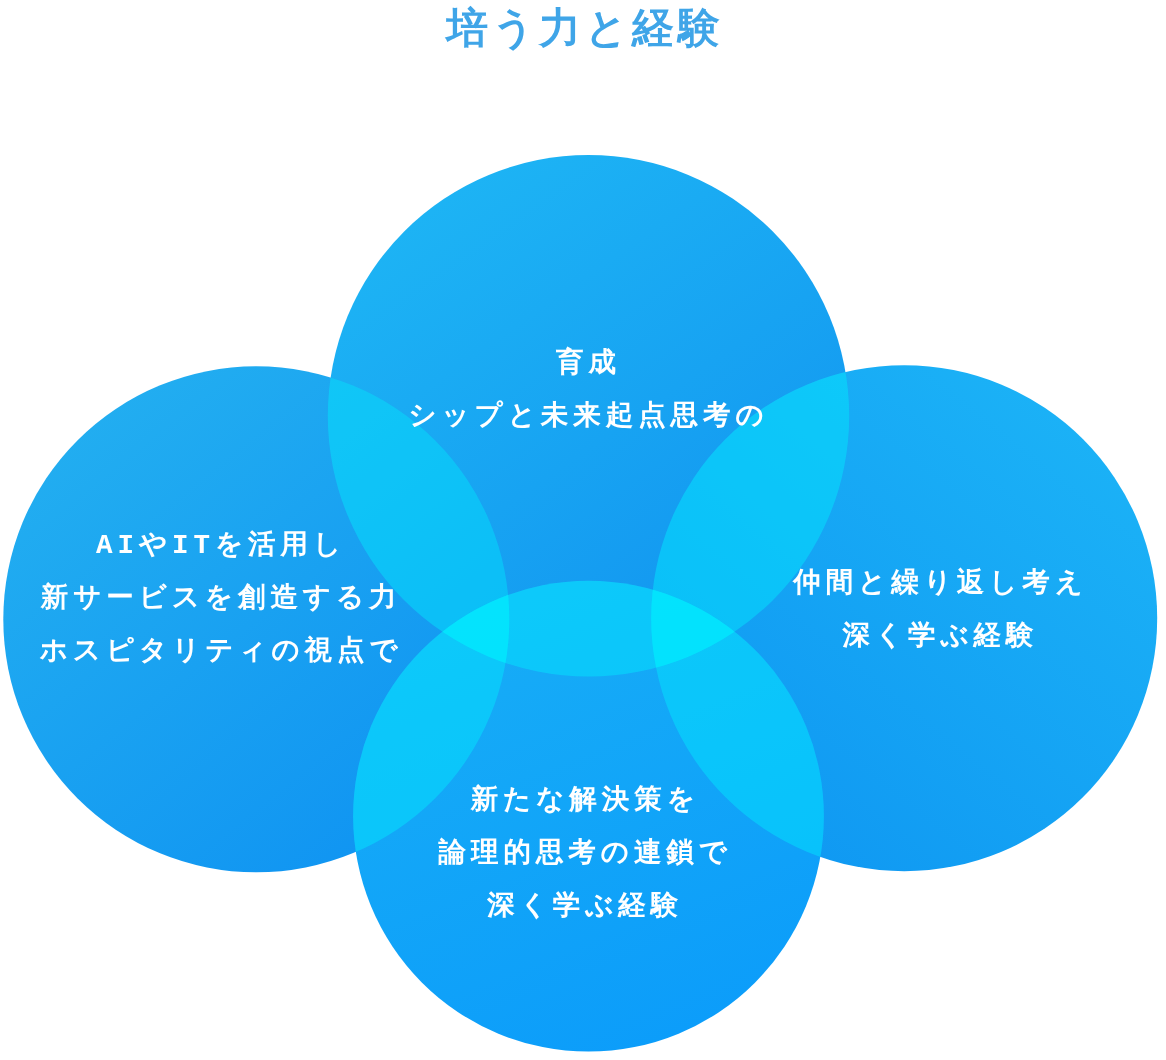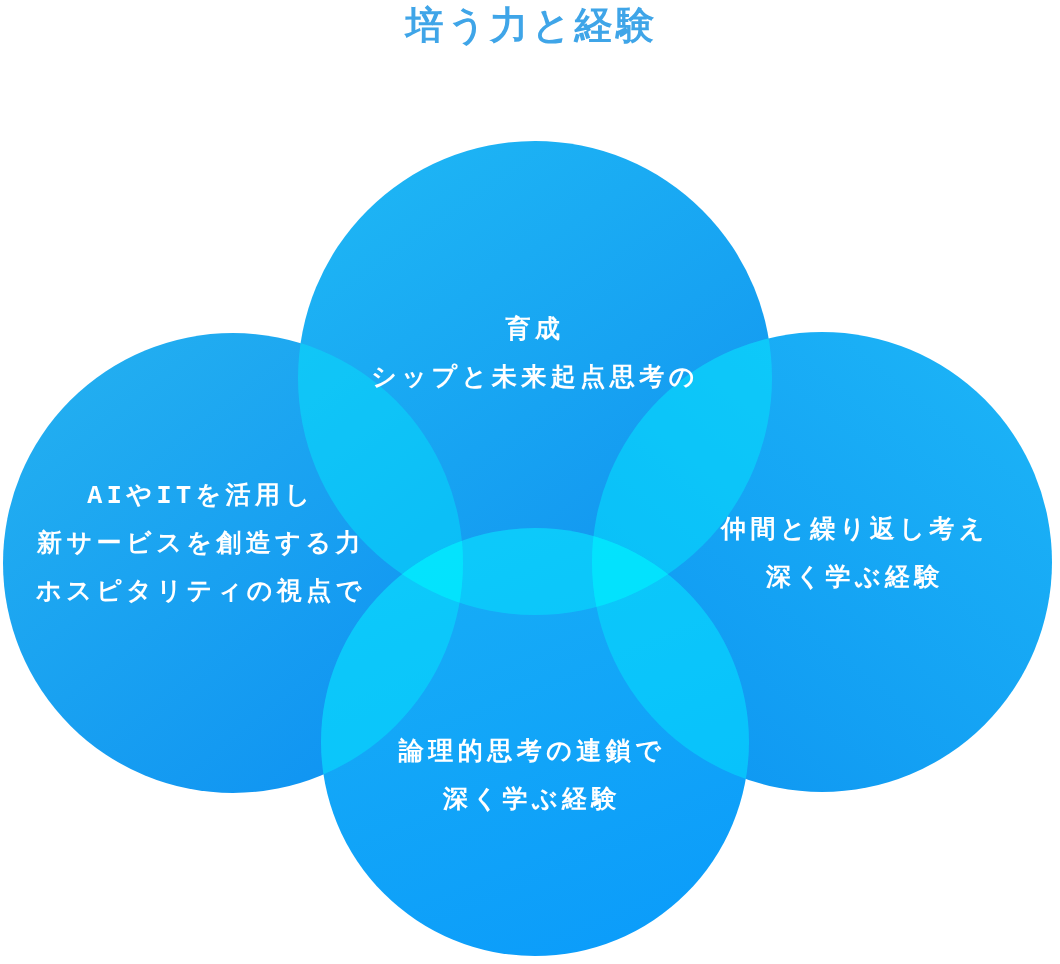--- a/index.html
+++ b/index.html
@@ -131,17 +131,18 @@
     <div>新サービスを創造する力</div>
     <div>ホスピタリティの視点で</div>
   </div>
 
   <div class="label label-right">
     <div>仲間と繰り返し考え</div>
     <div>深く学ぶ経験</div>
   </div>
 
   <div class="label label-bottom">
+    <div>新たな解決策を</div>
     <div>論理的思考の連鎖で</div>
     <div>深く学ぶ経験</div>
   </div>
 
 </div>
 
 </body></html>

